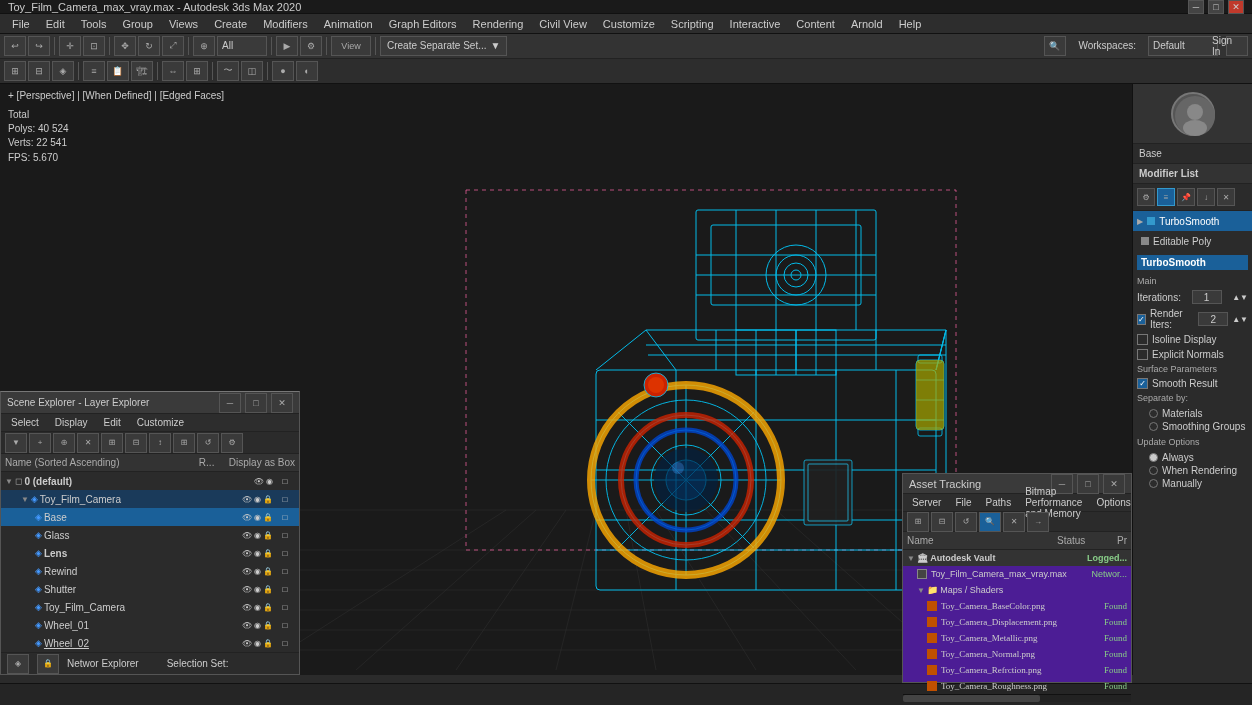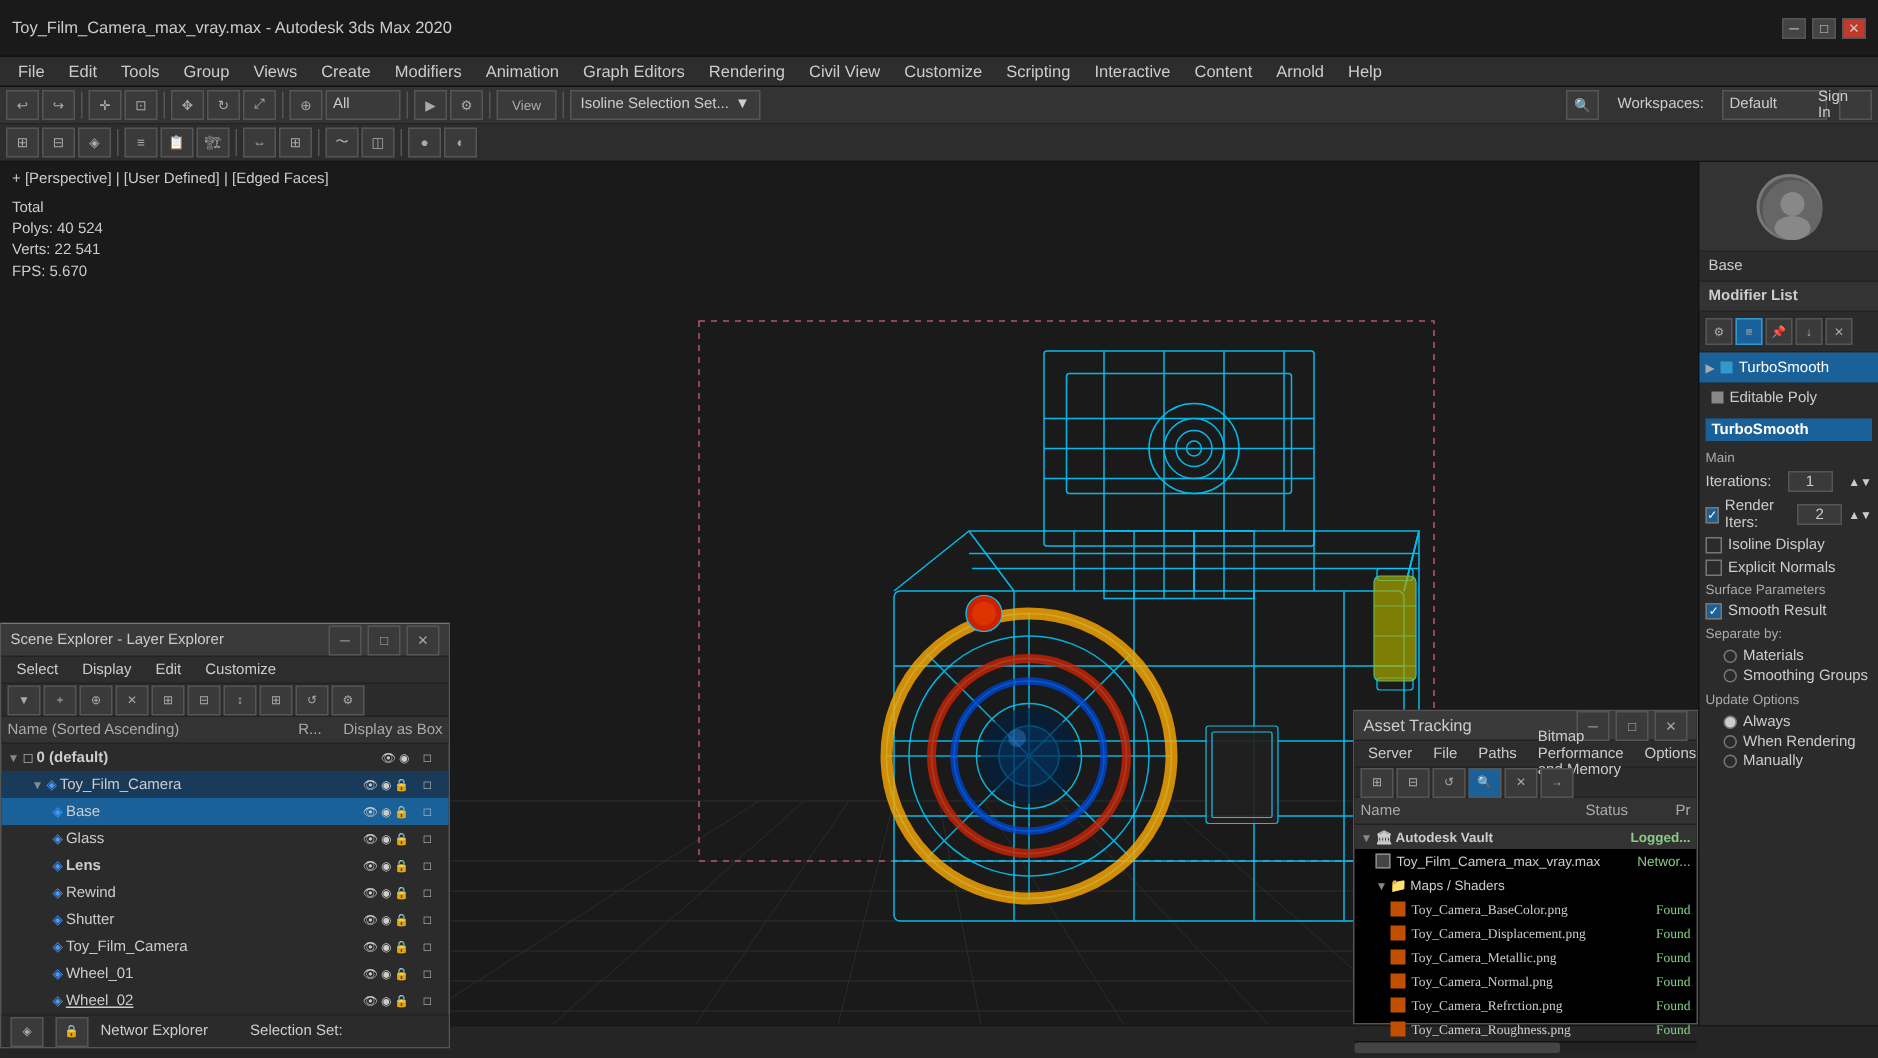--- a/index.html
+++ b/index.html
@@ -9,21 +9,21 @@
       background: #2b2b2b; 
       font-family: 'Segoe UI', Arial, sans-serif;
       font-size: 11px;
       color: #ccc;
       overflow: hidden;
       position: relative;
     }
 
     
     #title-bar {
-      height: 38px;
+      height: 14px;
       background: #1a1a1a;
       display: flex;
       align-items: center;
       justify-content: space-between;
       padding: 0 8px;
       border-bottom: 1px solid #111;
     }
     #title-bar .title { color: #ccc; font-size: 11px; }
     #title-bar .win-controls { display: flex; gap: 4px; }
     #title-bar .win-btn {
@@ -496,21 +496,21 @@
     <div class="tb-sep"></div>
     <div class="tb-btn">⊕</div>
     <div class="tb-dropdown" style="width:50px;">All</div>
     <div class="tb-sep"></div>
     <div class="tb-btn">▶</div>
     <div class="tb-btn">⚙</div>
     <div class="tb-sep"></div>
     <div class="tb-btn" style="width:40px;font-size:9px;">View</div>
     <div class="tb-sep"></div>
     <div class="selection-set-btn">
-      <span>Isoline Selection Set...</span>
+      <span>Create Separate Set...</span>
       <span>▼</span>
     </div>
     <div style="margin-left:auto; display:flex; align-items:center; gap:8px;">
       <div class="tb-btn">🔍</div>
       <div class="tb-dropdown" style="background:transparent;border:none;font-size:10px;">Workspaces:</div>
       <div class="tb-dropdown" style="width:70px;">Default</div>
       <div class="tb-btn tb-sign-in">
         <span>Sign In</span>
         <span>▼</span>
       </div>
@@ -532,21 +532,21 @@
     <div class="tb-btn">◫</div>
     <div class="tb-sep"></div>
     <div class="tb-btn">●</div>
     <div class="tb-btn">◐</div>
   </div>
 </div>
 
 <div id="main-content">
 
   <div id="viewport">
-    <div id="vp-top-label">+ [Perspective] | [User Defined] | [Edged Faces]</div>
+    <div id="vp-top-label">+ [Perspective] | [When Defined] | [Edged Faces]</div>
     <div id="vp-stats">
       <div>Total</div>
       <div>
         <span>Polys:</span>
         <span>40 524</span>
       </div>
       <div>
         <span>Verts:</span>
         <span>22 541</span>
       </div>
@@ -937,21 +937,21 @@
         </div>
         <div class="ts-radio-row">
           <div class="ts-radio"></div>
           <span>Manually</span>
         </div>
       </div>
     </div>
   </div>
 </div>
 
-<div id="asset-tracking" style="position:fixed;right:120px;bottom:22px;width:230px;height:210px;background:#000000;border:1px solid #555;z-index:30;">
+<div id="asset-tracking" style="position:fixed;right:120px;bottom:22px;width:230px;height:210px;background:#4c1d95;border:1px solid #555;z-index:30;">
   <div id="at-title-bar">
     <span style="flex:1;">Asset Tracking</span>
     <div class="tb-btn">─</div>
     <div class="tb-btn">□</div>
     <div class="tb-btn close">✕</div>
   </div>
   <div id="at-menu-bar">
     <div class="menu-item" style="font-size:10px;padding:0 5px;">Server</div>
     <div class="menu-item" style="font-size:10px;padding:0 5px;">File</div>
     <div class="menu-item" style="font-size:10px;padding:0 5px;">Paths</div>

